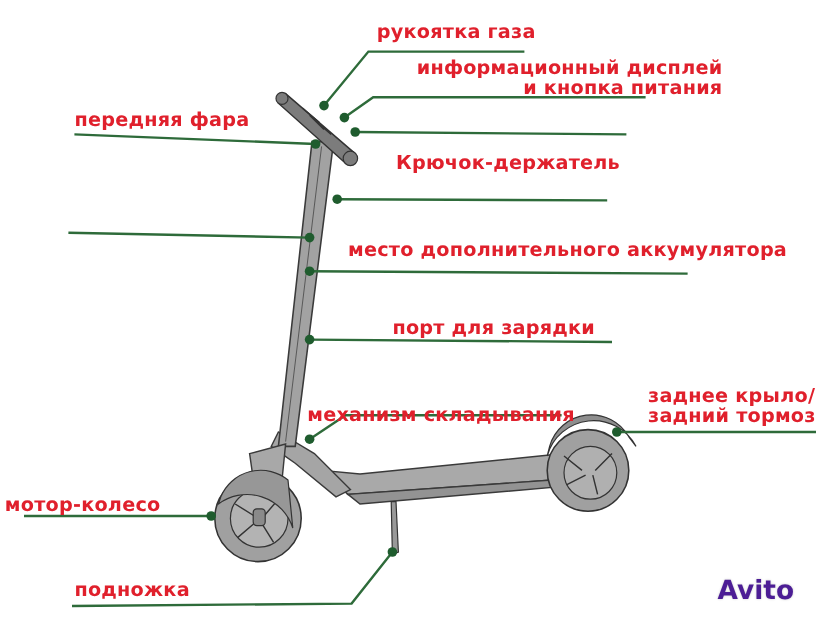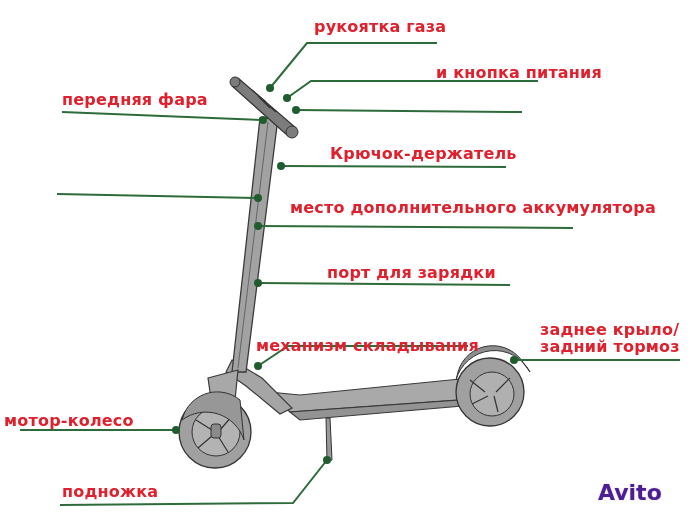--- a/index.html
+++ b/index.html
@@ -79,23 +79,24 @@
       <circle cx="258" cy="226" r="4"></circle>
       <circle cx="258" cy="283" r="4"></circle>
       <circle cx="258" cy="366" r="4"></circle>
       <circle cx="514" cy="360" r="4"></circle>
       <circle cx="176" cy="430" r="4"></circle>
       <circle cx="327" cy="460" r="4"></circle>
     </g>
   </svg>
 
   <div class="lbl" style="left:314px;top:19px;">рукоятка газа</div>
+  <div class="lbl r" style="left:318px;top:49px;width:284px;">информационный дисплей</div>
   <div class="lbl r" style="left:318px;top:65px;width:284px;">и кнопка питания</div>
   <div class="lbl" style="left:46px;top:92px;margin-left:16px;">передняя фара</div>
-  <div class="lbl" style="left:330px;top:146px;">Крючок-держатель</div>
+  <div class="lbl" style="left:330px;top:128px;">Крючок-держатель</div>
   <div class="lbl" style="left:290px;top:200px;">место дополнительного аккумулятора</div>
   <div class="lbl" style="left:327px;top:265px;">порт для зарядки</div>
   <div class="lbl" style="left:256px;top:338px;">механизм складывания</div>
   <div class="lbl" style="left:540px;top:322px;">заднее крыло/</div>
   <div class="lbl" style="left:540px;top:339px;">задний тормоз</div>
   <div class="lbl" style="left:4px;top:413px;">мотор-колесо</div>
   <div class="lbl" style="left:62px;top:484px;">подножка</div>
 
   <div class="wm">Avito</div>
 </div>

